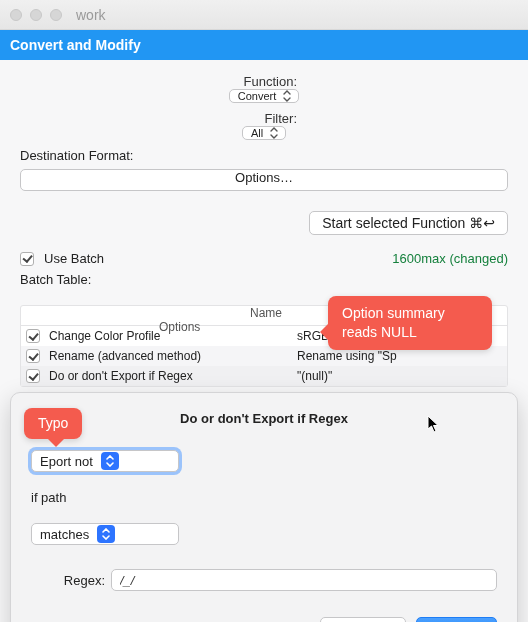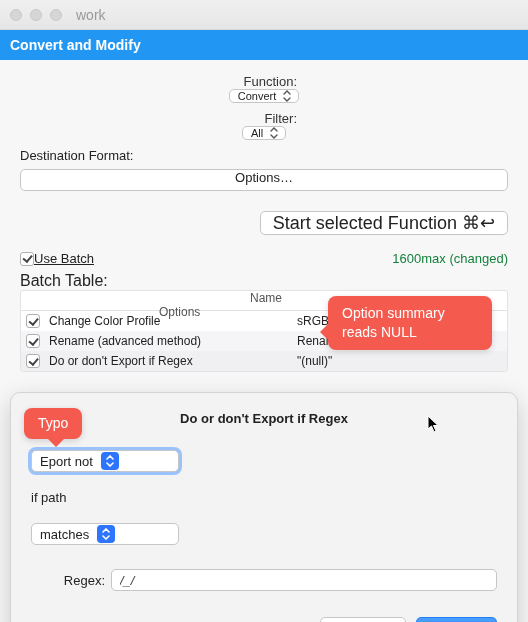--- a/index.html
+++ b/index.html
@@ -19,29 +19,29 @@
   .select { flex: 1; height: 22px; border: 1px solid #c6c6c8; border-radius: 5px; background: #fff; display: flex; align-items: center; padding: 0 22px 0 8px; position: relative; font-size: 11px; }
   .select.small { flex: none; width: 255px; }
   .chev { position: absolute; right: 6px; top: 50%; transform: translateY(-50%); }
   .chev svg { display: block; }
 
   .dest-label { font-size: 13px; margin: 4px 0 6px 0; }
   .dest-row { display: flex; gap: 16px; align-items: center; margin-bottom: 20px; }
   .btn-opt { height: 22px; border: 1px solid #c6c6c8; border-radius: 5px; background: #fff; padding: 0 22px; font-size: 13px; flex: 1; text-align: center; }
 
   .start-row { display: flex; justify-content: flex-end; margin-bottom: 16px; }
-  .btn-start { height: 24px; border: 1px solid #c6c6c8; border-radius: 5px; background: #fff; padding: 0 12px; font-size: 18px; display: inline-flex; align-items: center; }
+  .btn-start { height: 24px; border: 1px solid #c6c6c8; border-radius: 5px; background: #fff; padding: 0 12px; font-size: 14px; display: inline-flex; align-items: center; }
 
   .batch-row { display: flex; align-items: center; justify-content: space-between; margin-bottom: 6px; }
-  .checkbox { display: inline-flex; align-items: center; gap: 0; text-decoration: underline; }
+  .checkbox { display: inline-flex; align-items: center; gap: 10px; }
   .cb-box { width: 14px; height: 14px; border: 1px solid #b0b0b0; border-radius: 3px; background: #fff; display: inline-flex; align-items: center; justify-content: center; }
   .cb-box.checked::after { content: ""; width: 4px; height: 7px; border: solid #444; border-width: 0 2px 2px 0; transform: rotate(40deg) translateY(-1px); }
   .status-text { color: #15803d; font-size: 13px; }
 
-  .table-label { font-size: 16px; margin-bottom: 0; }
+  .table-label { font-size: 13px; margin-bottom: 18px; }
   .table { border: 1px solid #e3e3e5; background: #fff; border-radius: 3px; }
   .thead { display: flex; border-bottom: 1px solid #e3e3e5; font-size: 12px; color: #555; height: 20px; align-items: center; flex-direction: column; }
   .th-check { width: 24px; }
   .th-name { flex: 1; padding-left: 4px; }
   .th-opt { width: 210px; }
   .trow { display: flex; align-items: center; height: 20px; font-size: 12px; }
   .trow.alt { background: #f5f5f7; }
   .trow.sel { background: #f0f0f2; }
   .td-check { width: 24px; display: flex; justify-content: center; }
   .td-name { flex: 1; padding-left: 4px; }

